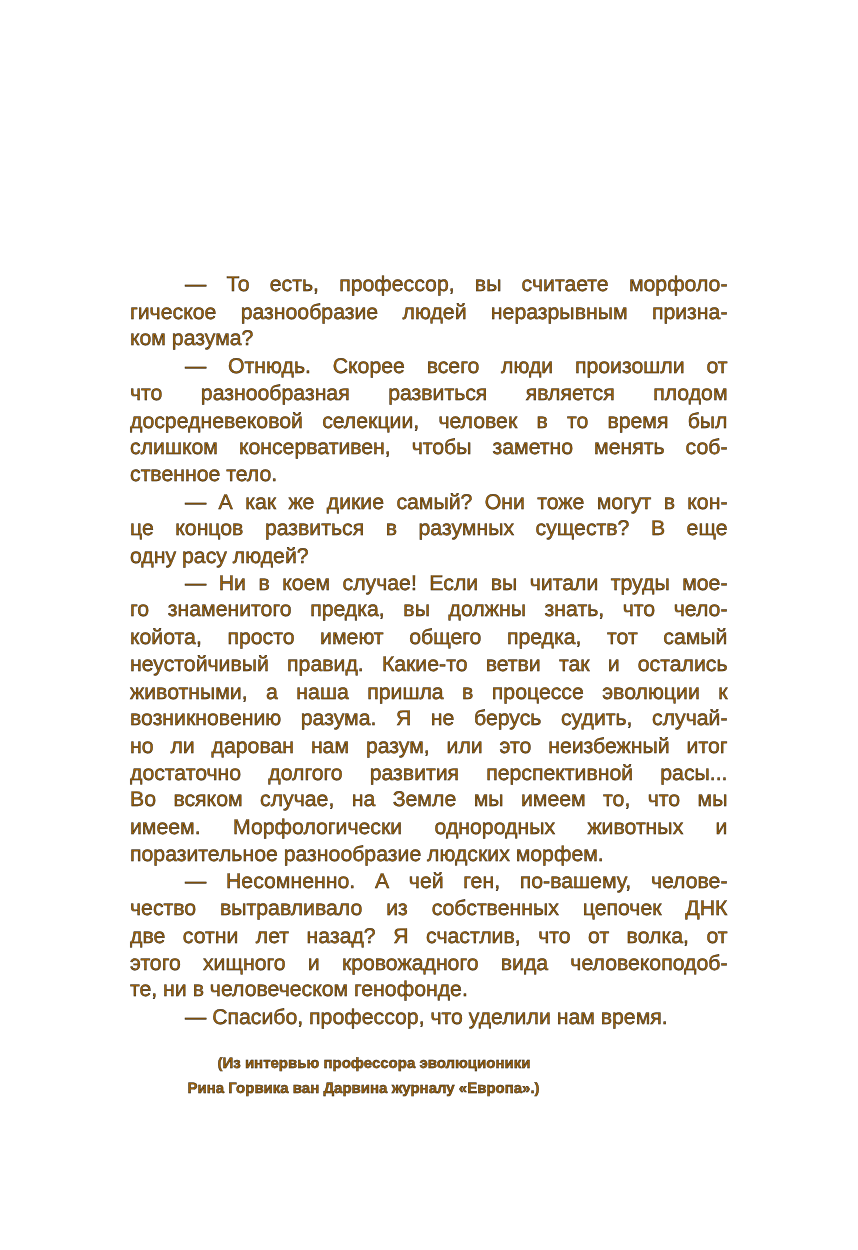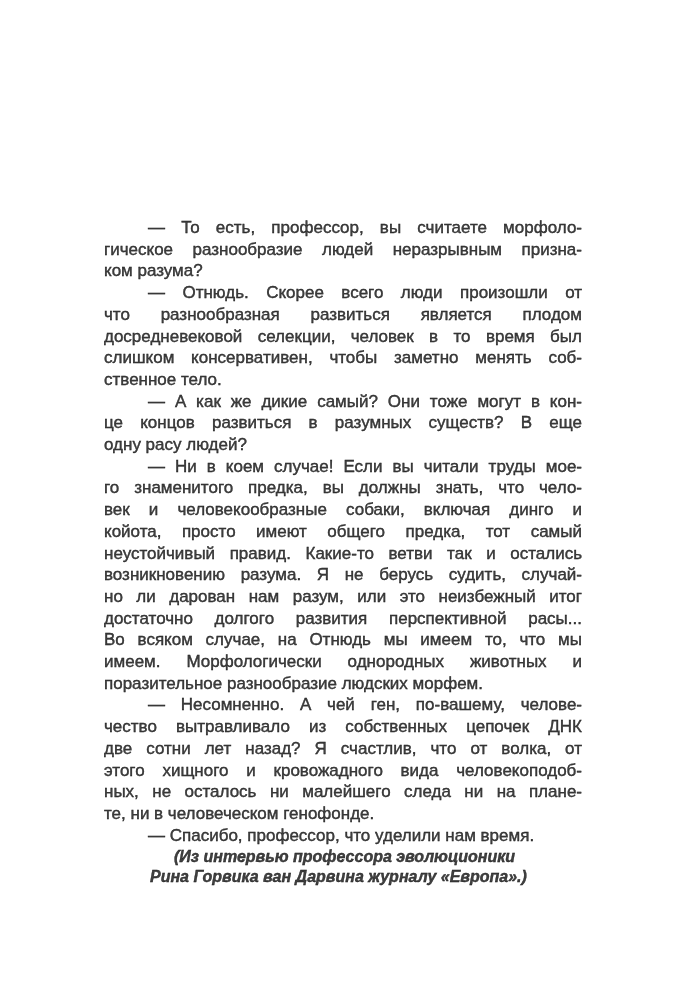--- a/index.html
+++ b/index.html
@@ -5,45 +5,44 @@
   html, body { margin: 0; padding: 0; }
   body {
     width: 686px; height: 1000px;
     background: #ffffff;
     font-family: "Liberation Sans", sans-serif;
   }
   .book-page {
     position: relative;
     width: 602px; height: 1000px;
     background: #ffffff;
-    color: #404040;
+    color: #a16207;
     overflow: hidden;
   }
   .text-column {
     position: absolute;
     left: 104px; top: 217px;
     width: 478px;
     font-size: 17px;
     line-height: 21.7px;
     -webkit-text-stroke: 0.35px #111111; 
   }
   .paragraph { margin: 0; }
   .line {
     text-align: justify;
     text-align-last: justify;
     white-space: normal;
   }
   .line.first { text-indent: 44px; }
   .line.last { text-align: right; text-align-last: left; }
   .attribution {
-    margin-top: 1px;
+    margin-top: 15px;
     margin-left: 46px;
     font-weight: bold;
-    font-style: italic;
-    font-size: 16px;
+    font-size: 12px;
     line-height: 20px;
   }
   .attribution .attr-line.first { text-indent: 24px; }
 </style>
 </head>
 <body>
 
 <div class="book-page">
   <div class="text-column">
     <div id="paragraphs">
@@ -60,36 +59,35 @@
           <div class="line last">ственное тело.</div>
         </div>
         <div class="paragraph">
           <div class="line first">— А как же дикие самый? Они тоже могут в кон-</div>
           <div class="line">це концов развиться в разумных существ? В еще</div>
           <div class="line last">одну расу людей?</div>
         </div>
         <div class="paragraph">
           <div class="line first">— Ни в коем случае! Если вы читали труды мое-</div>
           <div class="line">го знаменитого предка, вы должны знать, что чело-</div>
-          <div class="line">век и человекообразные собаки, включая динго и</div>
           <div class="line">койота, просто имеют общего предка, тот самый</div>
           <div class="line">неустойчивый правид. Какие-то ветви так и остались</div>
+          <div class="line">животными, а наша пришла в процессе эволюции к</div>
           <div class="line">возникновению разума. Я не берусь судить, случай-</div>
           <div class="line">но ли дарован нам разум, или это неизбежный итог</div>
           <div class="line">достаточно долгого развития перспективной расы...</div>
-          <div class="line">Во всяком случае, на Отнюдь мы имеем то, что мы</div>
+          <div class="line">Во всяком случае, на Земле мы имеем то, что мы</div>
           <div class="line">имеем. Морфологически однородных животных и</div>
           <div class="line last">поразительное разнообразие людских морфем.</div>
         </div>
         <div class="paragraph">
           <div class="line first">— Несомненно. А чей ген, по-вашему, челове-</div>
           <div class="line">чество вытравливало из собственных цепочек ДНК</div>
           <div class="line">две сотни лет назад? Я счастлив, что от волка, от</div>
           <div class="line">этого хищного и кровожадного вида человекоподоб-</div>
-          <div class="line">ных, не осталось ни малейшего следа ни на плане-</div>
           <div class="line last">те, ни в человеческом генофонде.</div>
         </div>
         <div class="paragraph">
           <div class="line first last">— Спасибо, профессор, что уделили нам время.</div>
         </div>
       </div>
     <div class="attribution">
       <div class="attr-line first">(Из интервью профессора эволюционики</div>
       <div class="attr-line">Рина Горвика ван Дарвина журналу «Европа».)</div>
     </div>

